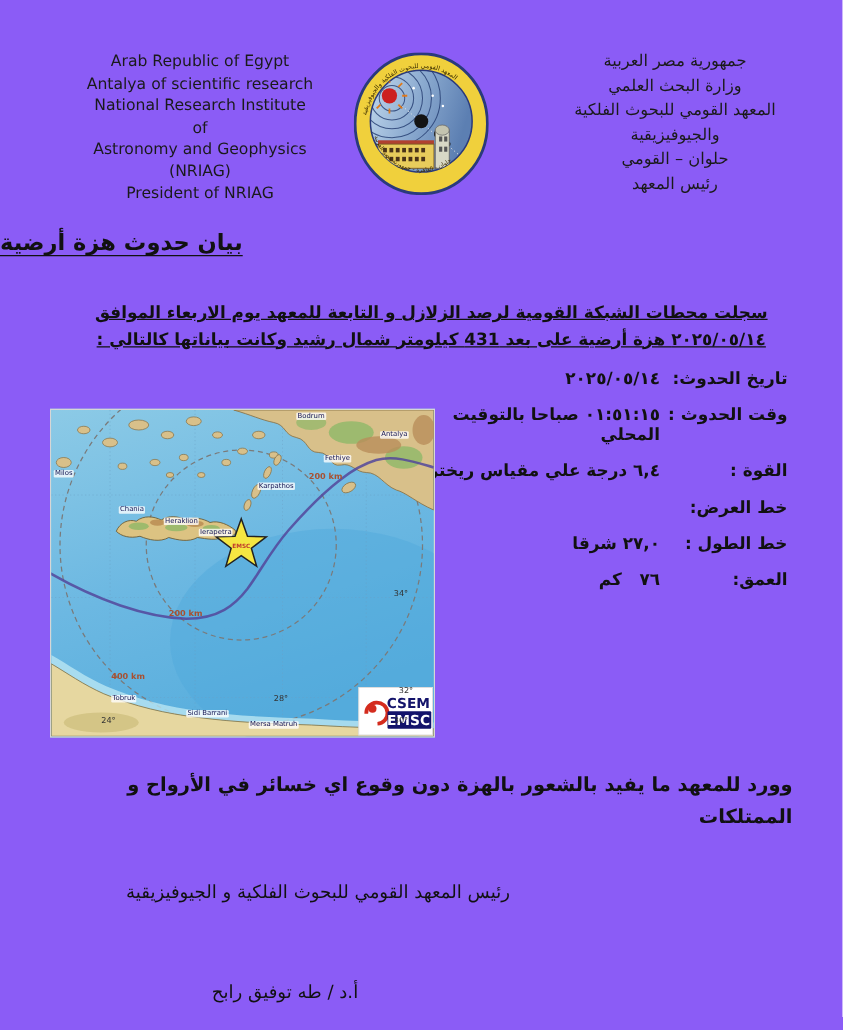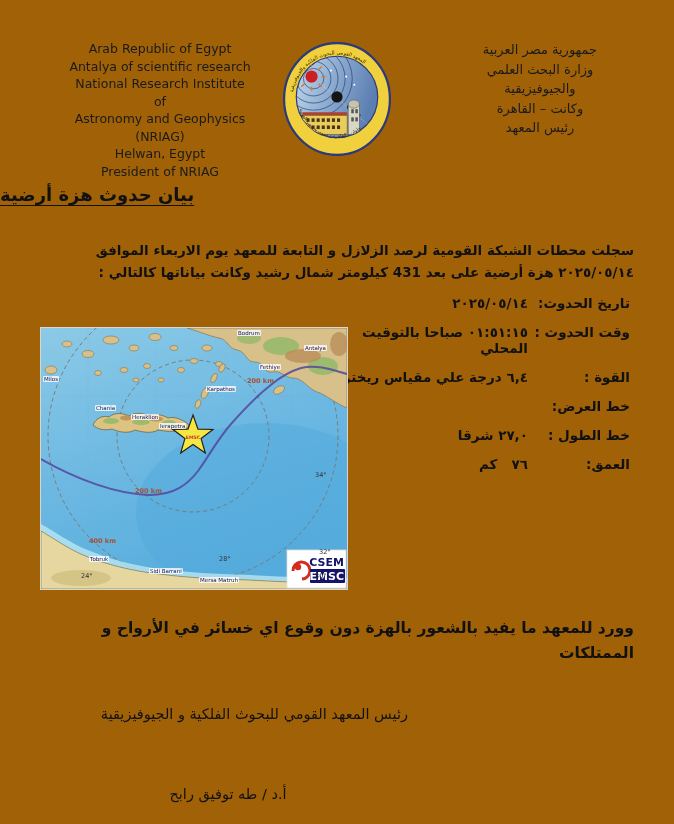--- a/index.html
+++ b/index.html
@@ -1,33 +1,33 @@
 <!DOCTYPE html>
 <html lang="ar"><head>
 <meta charset="utf-8">
 <style>
   html,body{margin:0;padding:0;background:#ffffff;}
-  .page{position:relative;width:674px;height:824px;background:#a16207;overflow:hidden;
+  .page{position:relative;width:674px;height:824px;background:#8b5cf6;overflow:hidden;
         font-family:"DejaVu Sans",sans-serif;color:#111;}
 
   
   .en-header{position:absolute;left:68px;top:40px;width:184px;text-align:center;
              font-size:12.5px;line-height:17.5px;color:#1a1a1a;}
   .ar-header{position:absolute;left:428px;top:40px;width:224px;text-align:center;direction:rtl;
              font-size:13px;line-height:19.5px;color:#1a1a1a;}
   .logo{position:absolute;left:283px;top:42px;width:108px;height:114px;}
 
   
   .doc-title{position:absolute;top:184px;left:0;width:100%;text-align:left;direction:rtl;}
   .doc-title span{font-size:18px;font-weight:bold;text-decoration:underline;
                   text-underline-offset:4px;letter-spacing:.5px;}
 
   
-  .intro{position:absolute;top:240px;right:40px;width:578px;direction:rtl;text-align:right;
-         font-size:13.5px;font-weight:bold;line-height:21.5px;}
+  .intro{position:absolute;top:240px;right:40px;width:578px;direction:rtl;text-align:center;
+         font-size:13.5px;font-weight:bold;line-height:21.5px;text-decoration:underline;}
 
   
   .details{position:absolute;top:295px;right:44px;width:300px;direction:rtl;
            font-size:13.5px;font-weight:bold;}
   .detail-row{display:flex;margin-bottom:13px;align-items:baseline;}
   .detail-label{flex:0 0 96px;}
   .detail-value{flex:1;padding-right:6px;}
 
   
   .map{position:absolute;left:40px;top:327px;width:306px;height:261px;
@@ -54,21 +54,20 @@
 <body>
 
 <div class="page">
 
   <div class="en-header">
     <div>Arab Republic of Egypt</div>
     <div>Antalya of scientific research</div>
     <div>National Research Institute of</div>
     <div>Astronomy and Geophysics</div>
     <div>(NRIAG)</div>
-    <div>Helwan, Egypt</div>
     <div>President of NRIAG</div>
   </div>
 
   <div class="logo">
     <svg width="108" height="114" viewBox="0 0 106 112">
       <defs>
         <linearGradient id="skyGrad" x1="0" y1="0" x2="1" y2="0.3">
           <stop offset="0" stop-color="#c3d9ee"></stop>
           <stop offset="0.5" stop-color="#8cabd0"></stop>
           <stop offset="1" stop-color="#5c7fb2"></stop>
@@ -139,22 +138,23 @@
       </text>
       <text font-size="4.6" fill="#3a2c00">
         <textPath href="#ringBotPath" startOffset="4%">حلوان - القاهرة - جمهورية مصر العربية</textPath>
       </text>
     </svg>
   </div>
 
   <div class="ar-header">
     <div>جمهورية مصر العربية</div>
     <div>وزارة البحث العلمي</div>
+    <div>المعهد القومي للبحوث الفلكية</div>
     <div>والجيوفيزيقية</div>
-    <div>وكانت – القاهرة</div>
+    <div>حلوان – القومي</div>
     <div>رئيس المعهد</div>
   </div>
 
   <div class="doc-title">
     <span>بيان حدوث هزة أرضية</span>
   </div>
 
   <div class="intro">سجلت محطات الشبكة القومية لرصد الزلازل و التابعة للمعهد  يوم الاربعاء الموافق ٢٠٢٥/٠٥/١٤ هزة أرضية على بعد 431 كيلومتر  شمال رشيد وكانت بياناتها كالتالي :</div>
 
   <div class="details">

